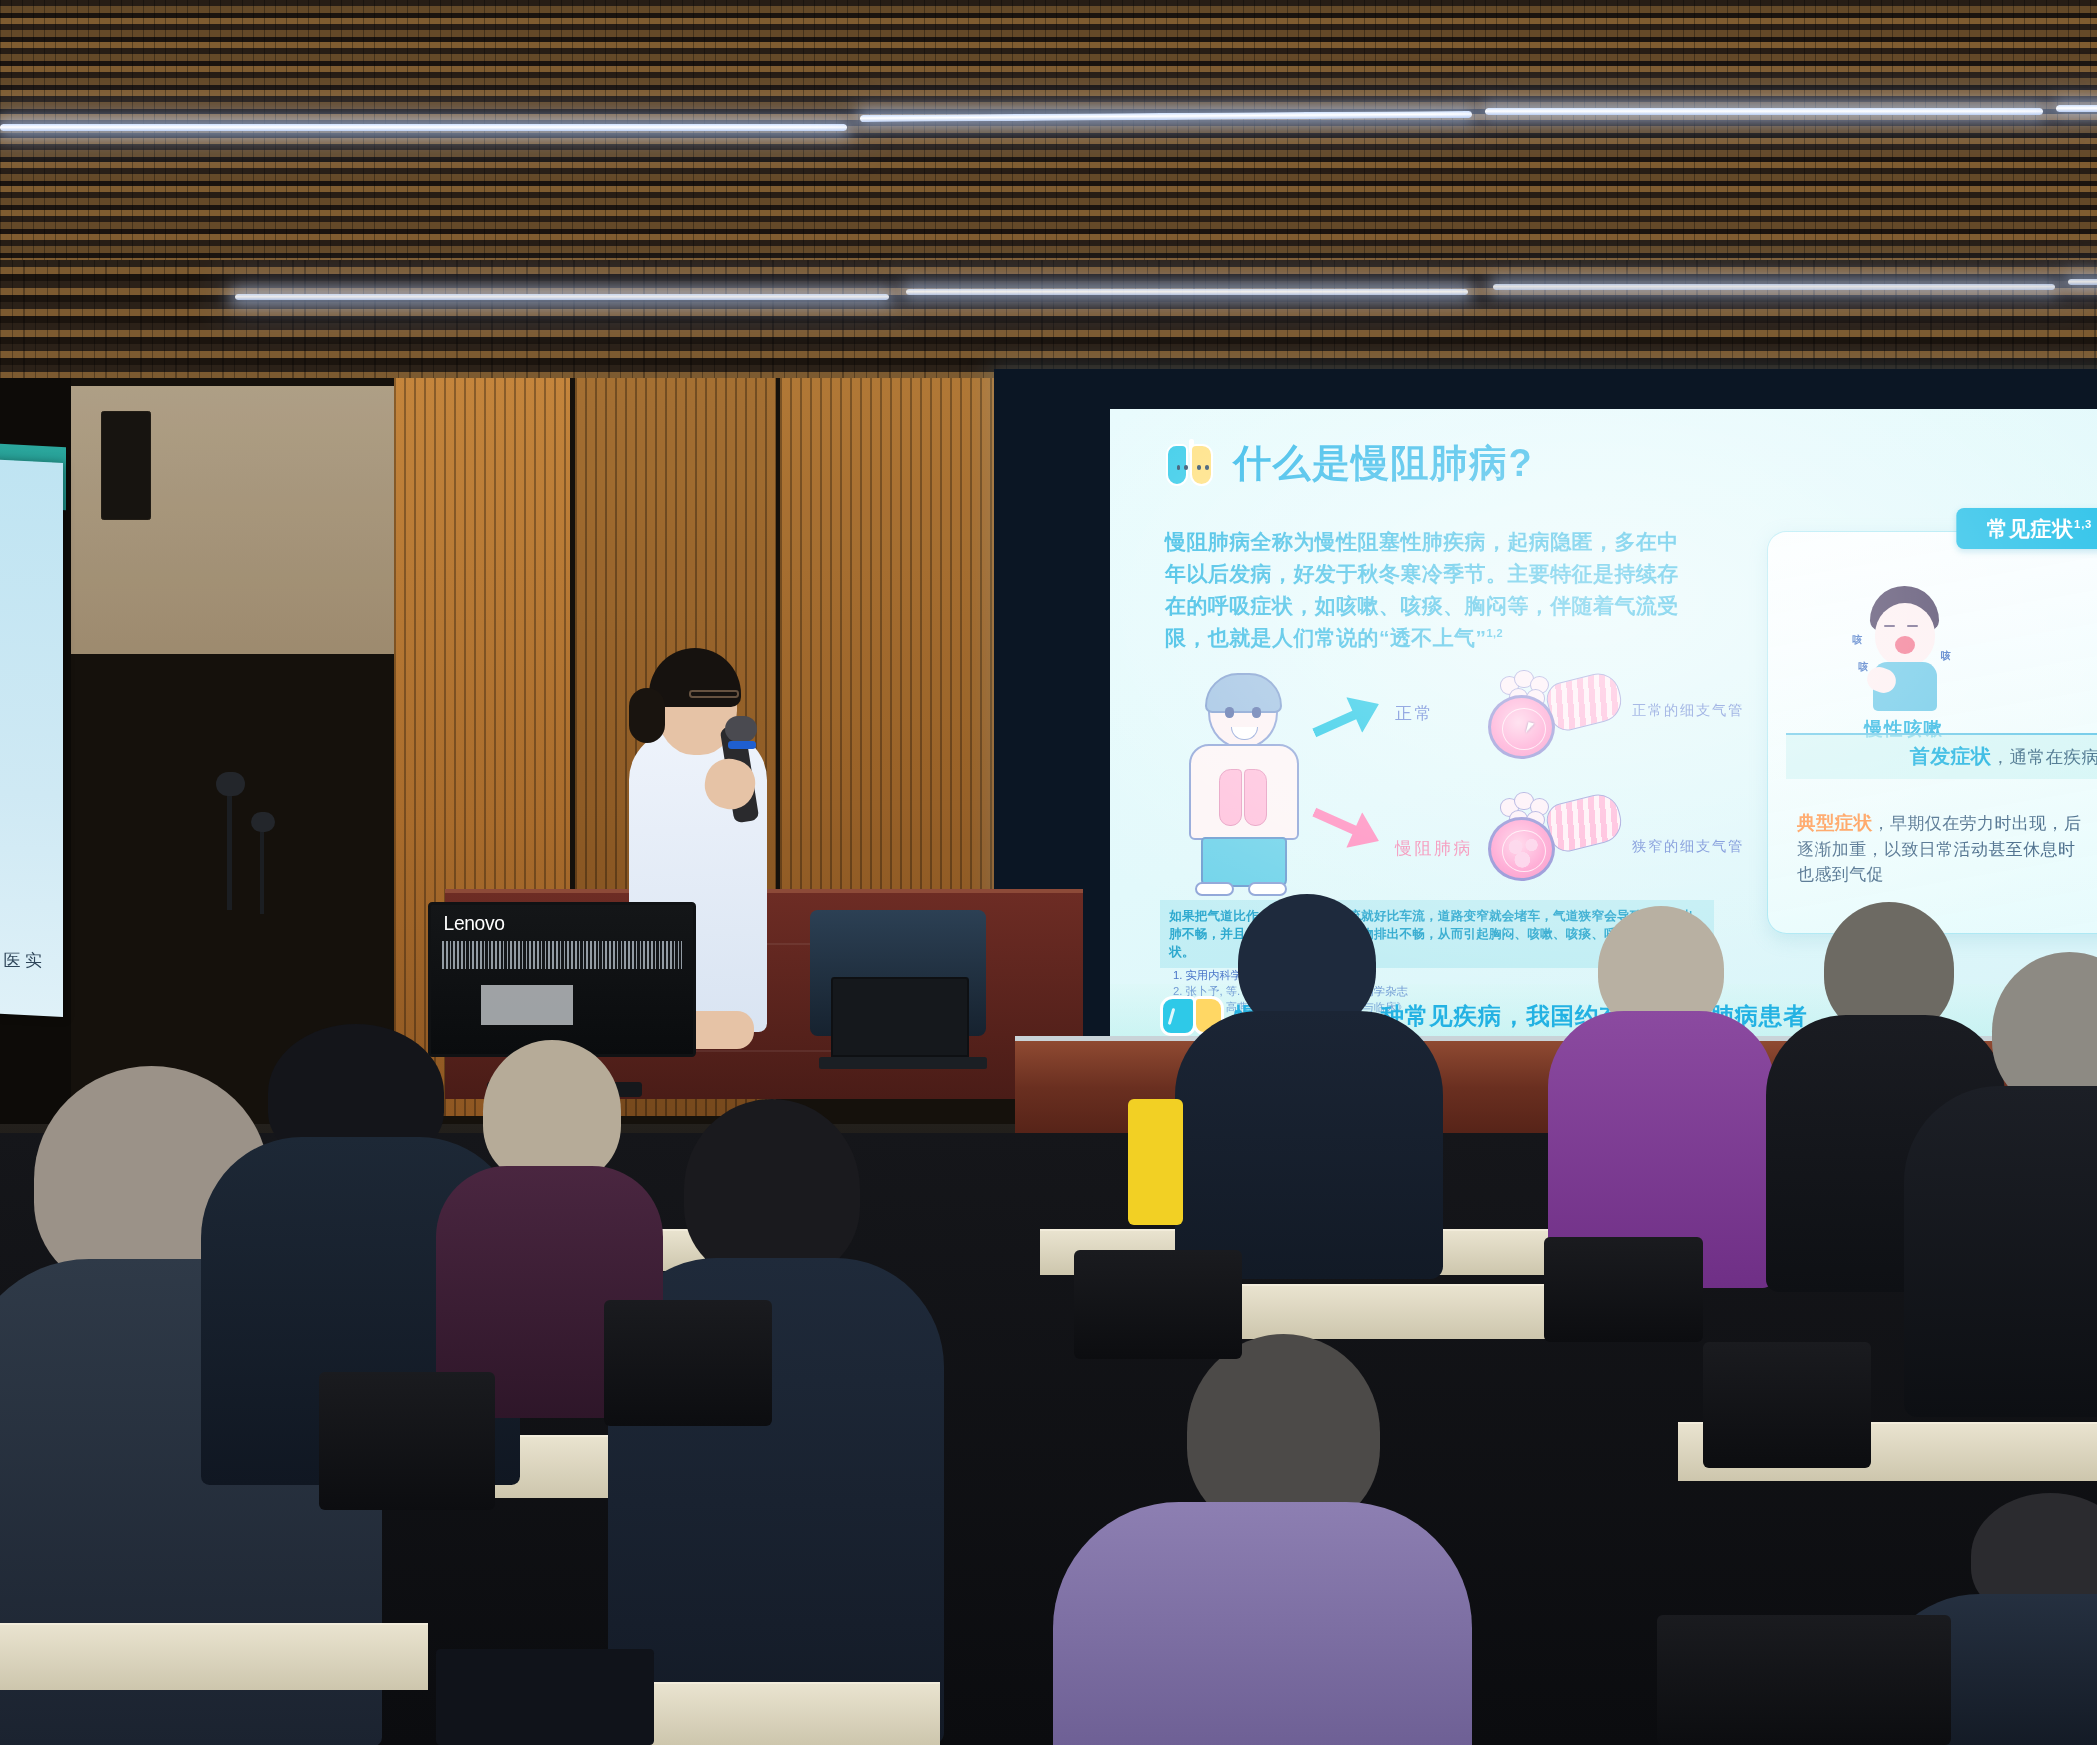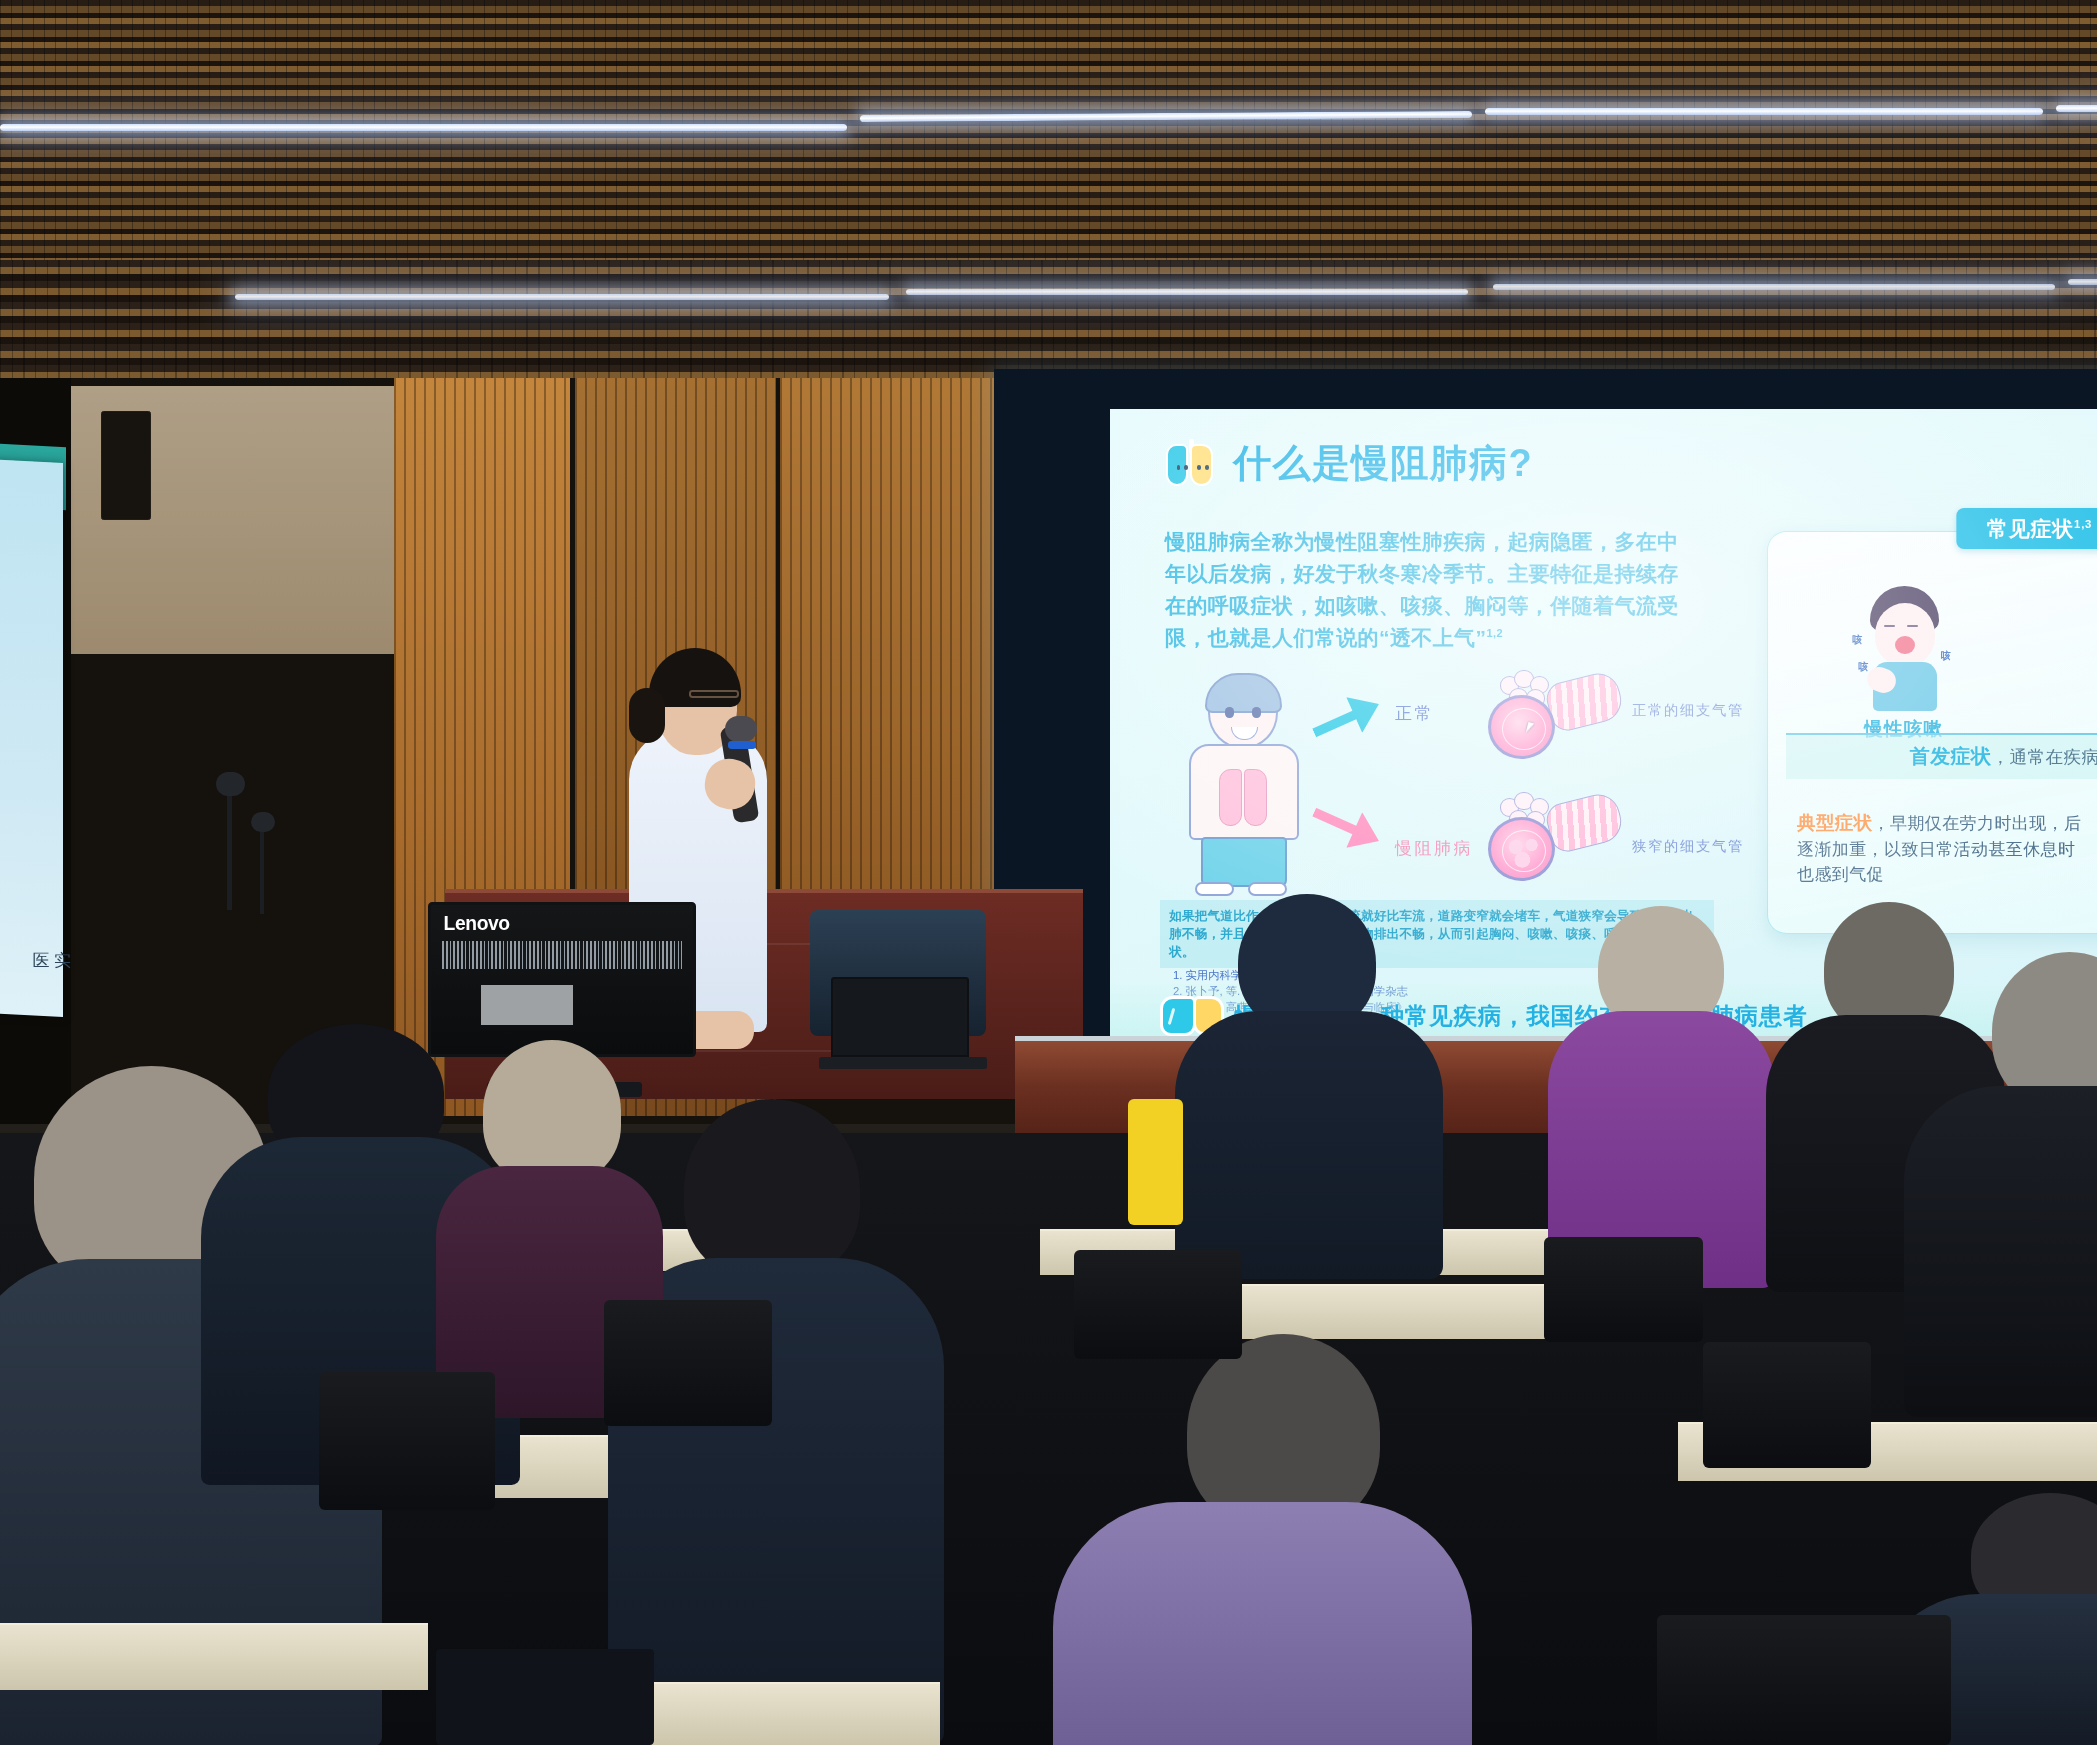--- a/index.html
+++ b/index.html
@@ -342,21 +342,21 @@
     position:absolute; left:1015px; top:1036px; width:1510px; height:122px;
     background:linear-gradient(180deg,#8f4a32,#6a2f20 40%,#4c1d14);
     border-top:5.9px solid #c9d3d8;
   }
   .monitor{
     position:absolute; left:428px; top:902px; width:268px; height:155px;
     background:linear-gradient(180deg,#141618,#0a0c0e);
     border-radius:4.2px; border:3.4px solid #101214;
   }
   .monitor .brand{
-    position:absolute; left:12.6px; top:7.6px; font-size:19.3px; color:#fff; font-weight:bold;
+    position:absolute; left:12.6px; top:7.6px; font-size:19.3px; color:#fff; font-weight:normal;
     letter-spacing:-0.4px;
   }
   .monitor .vent{
     position:absolute; left:11px; top:36px; right:11px; height:28px;
     background:repeating-linear-gradient(90deg,#aab4bd 0 1.7px,#15181b 1.7px 3.8px);
     opacity:.85;
   }
   .monitor .label{
     position:absolute; left:50px; top:80px; width:92px; height:40px;
     background:#b9bcc0; opacity:.85;
@@ -400,21 +400,21 @@
     transform:skewY(3deg);
     box-shadow:1.7px 0 9.2px rgba(0,0,0,.35);
   }
   .rollup-top{
     position:absolute; left:-18.5px; top:445px; width:84px; height:63px;
     background:linear-gradient(180deg,#2ba79d,#1b8d86);
     transform:skewY(3deg);
   }
   .rollup-txt{
     position:absolute; left:3.4px; top:952px; width:50px;
-    font-size:17px; line-height:1.1; color:#2e4559;margin-left:29px;
+    font-size:17px; line-height:1.1; color:#2e4559;
   }
 
   .aud-desk{
     position:absolute; background:linear-gradient(180deg,#e9e3cf,#cdc6ad);
     border-top:2.5px solid #f2ecdb;
   }
   .ad1{ left:138px;  top:1296px; width:487px; height:50px; }
   .ad2{ left:260px;  top:1229px; width:445px; height:42px; }
   .ad3{ left:1040px; top:1229px; width:579px; height:46px; }
   .ad4{ left:1112px; top:1284px; width:562px; height:55px; }

